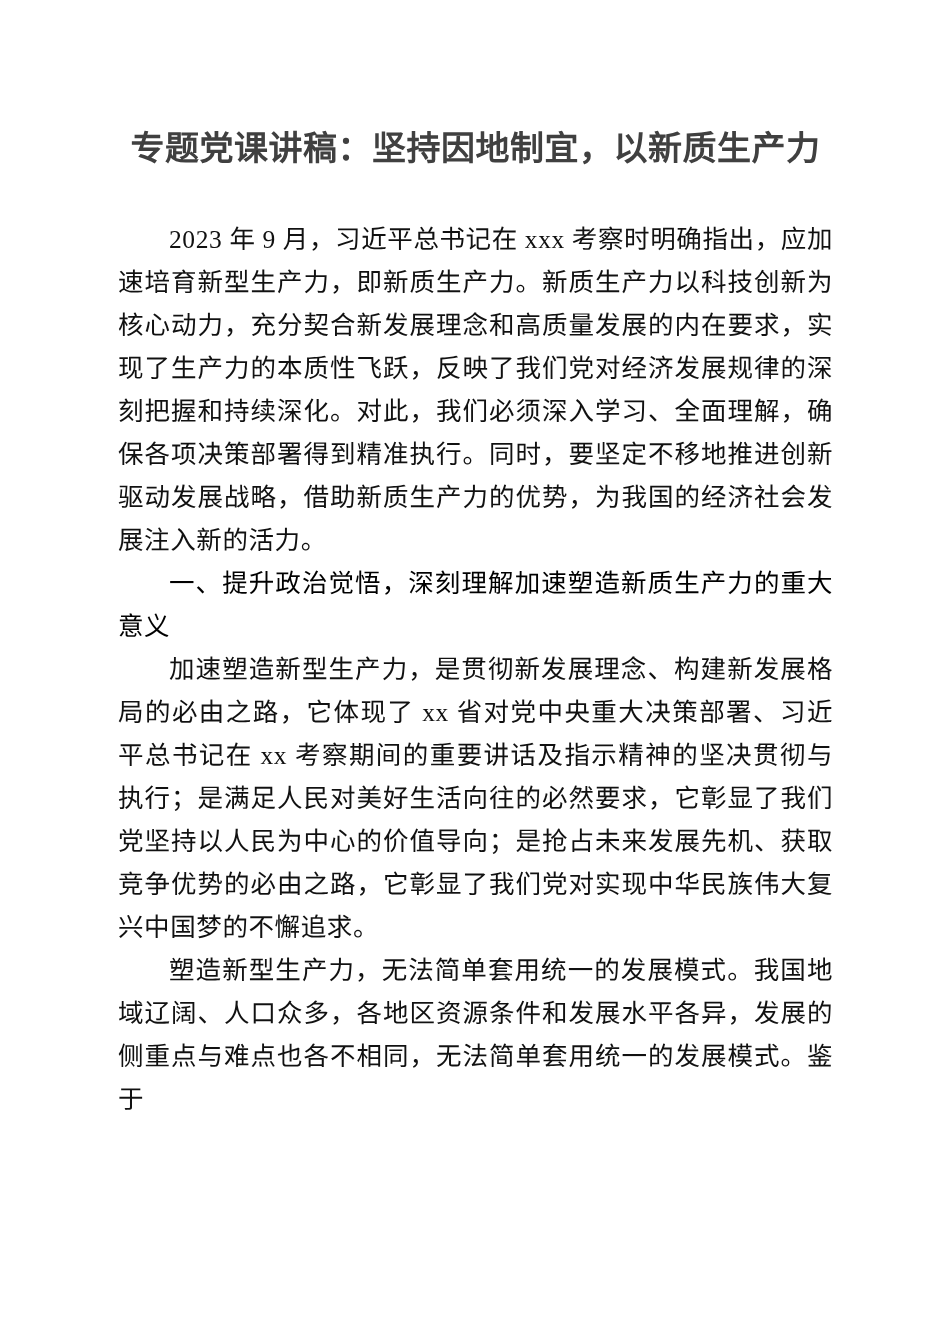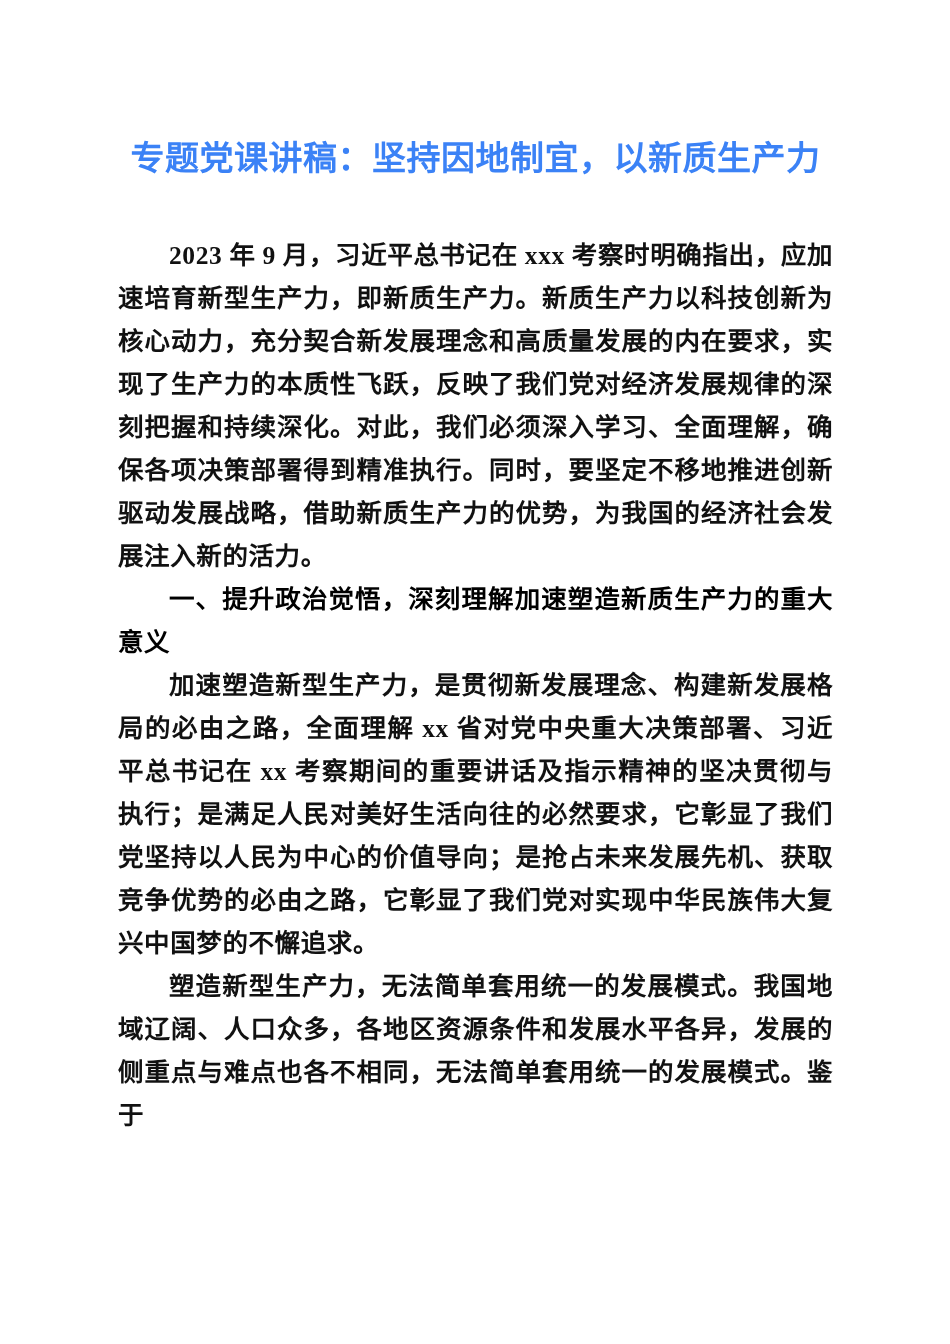--- a/index.html
+++ b/index.html
@@ -20,51 +20,50 @@
 
   
   .content {
     position: absolute;
     left: 118px;
     top: 0;
     width: 715px;
   }
 
   .doc-title {
-    font-family: Liberation Serif, serif;
+    font-family: Liberation Mono, monospace;
     font-weight: bold;
     font-size: 34px;
     line-height: 46px;
-    color: #3b82f6;
+    color: #404040;
     text-align: center;
     letter-spacing: 0.5px;
-    margin: 8px;
+    margin: 0;
     padding-top: 128px;
   }
 
   .doc-title .title-line {
     display: block;
   }
 
   .body-para {
     font-family: "Liberation Serif", "DejaVu Serif", serif;
     font-size: 25.5px;
     line-height: 43px;
     color: #111111;
     text-align: justify;
     text-justify: inter-ideograph;
     text-indent: 51px;
     margin: 0;
     letter-spacing: 0.6px;
-    font-weight: bold;
   }
 
   .section-heading {
     font-family: "Liberation Sans", "DejaVu Sans", sans-serif;
-    font-weight: bold;
+    font-weight: normal;
     font-size: 25.5px;
     line-height: 43px;
     color: #000000;
     text-align: justify;
     text-justify: inter-ideograph;
     text-indent: 51px;
     margin: 0;
     letter-spacing: 0.4px;
   }
 
@@ -81,18 +80,18 @@
     <h1 class="doc-title">
       <span class="title-line">专题党课讲稿：坚持因地制宜，以新质生产力</span>
     </h1>
 
     <div class="spacer-first"></div>
 
     <p class="body-para">2023 年 9 月，习近平总书记在 xxx 考察时明确指出，应加速培育新型生产力，即新质生产力。新质生产力以科技创新为核心动力，充分契合新发展理念和高质量发展的内在要求，实现了生产力的本质性飞跃，反映了我们党对经济发展规律的深刻把握和持续深化。对此，我们必须深入学习、全面理解，确保各项决策部署得到精准执行。同时，要坚定不移地推进创新驱动发展战略，借助新质生产力的优势，为我国的经济社会发展注入新的活力。</p>
 
     <p class="section-heading">一、提升政治觉悟，深刻理解加速塑造新质生产力的重大意义</p>
 
-    <p class="body-para">加速塑造新型生产力，是贯彻新发展理念、构建新发展格局的必由之路，全面理解 xx 省对党中央重大决策部署、习近平总书记在 xx 考察期间的重要讲话及指示精神的坚决贯彻与执行；是满足人民对美好生活向往的必然要求，它彰显了我们党坚持以人民为中心的价值导向；是抢占未来发展先机、获取竞争优势的必由之路，它彰显了我们党对实现中华民族伟大复兴中国梦的不懈追求。</p>
+    <p class="body-para">加速塑造新型生产力，是贯彻新发展理念、构建新发展格局的必由之路，它体现了 xx 省对党中央重大决策部署、习近平总书记在 xx 考察期间的重要讲话及指示精神的坚决贯彻与执行；是满足人民对美好生活向往的必然要求，它彰显了我们党坚持以人民为中心的价值导向；是抢占未来发展先机、获取竞争优势的必由之路，它彰显了我们党对实现中华民族伟大复兴中国梦的不懈追求。</p>
 
     <p class="body-para">塑造新型生产力，无法简单套用统一的发展模式。我国地域辽阔、人口众多，各地区资源条件和发展水平各异，发展的侧重点与难点也各不相同，无法简单套用统一的发展模式。鉴于</p>
 
   </div>
 </div>
 
 </body></html>

